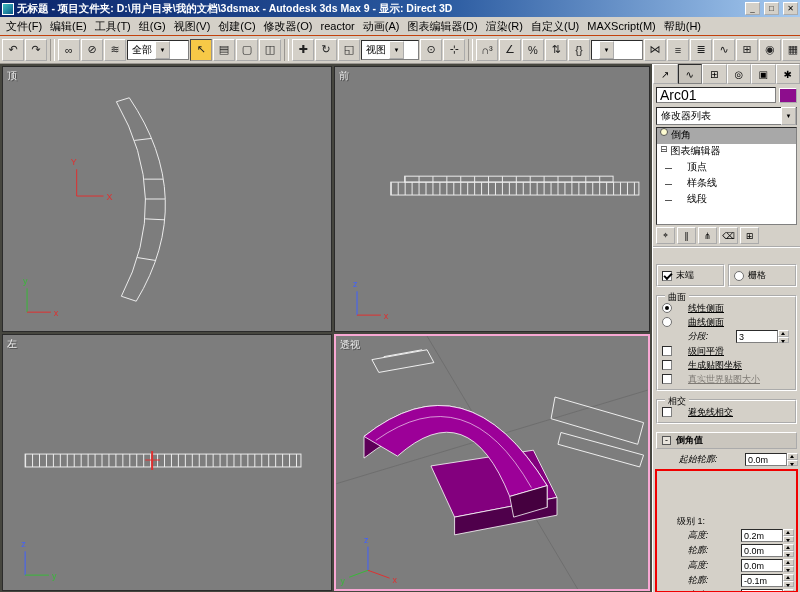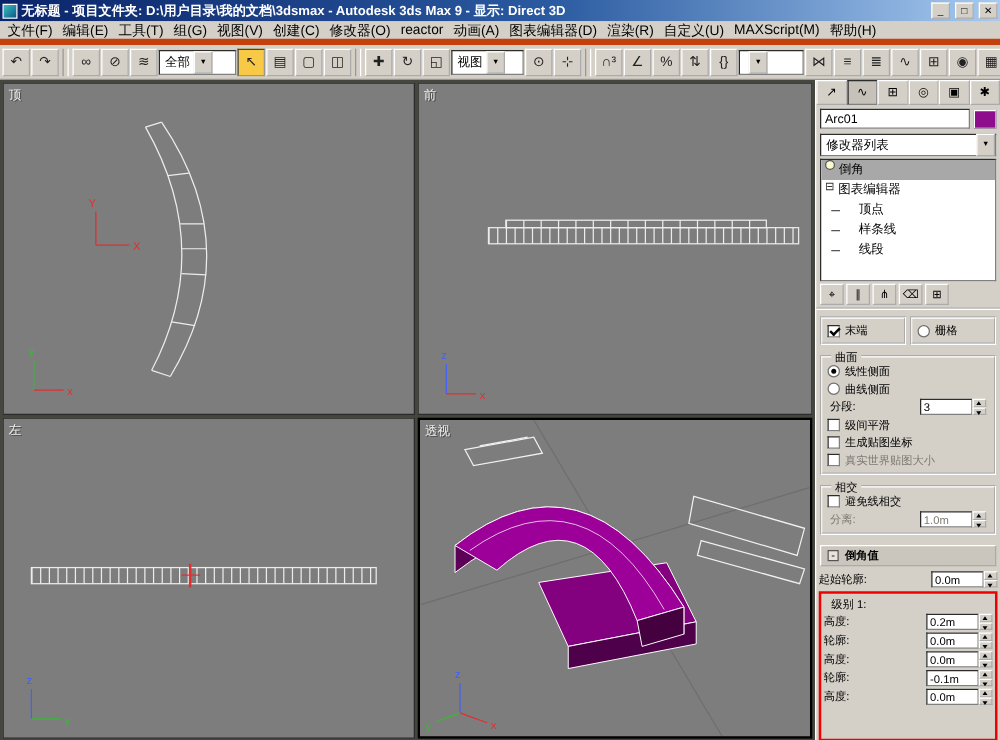--- a/index.html
+++ b/index.html
@@ -9,98 +9,98 @@
 
   
   .titlebar { height:17px; background:linear-gradient(90deg,#0a246a 0%,#2a5aa0 55%,#a6caf0 100%);
     display:flex; align-items:center; gap:3px; padding:4px 2px; color:#fff; flex:none; }
   .app-icon { width:12px; height:12px; background:linear-gradient(135deg,#3fbfbf,#0a5a8a); border:1px solid #fff; flex:none; }
   .title-text { flex:1; font-size:10.5px; font-weight:bold; white-space:nowrap; overflow:hidden; }
   .wbtn { width:15px; height:13px; background:#d4d0c8; border:1px outset #fff; color:#000; font-size:8px;
     line-height:11px; text-align:center; margin-left:1px; flex:none; }
 
   
-  .menubar { height:19px; display:flex; align-items:center; background:#d4d0c8; border-bottom:5px solid #c2410c;
+  .menubar { height:19px; display:flex; align-items:center; background:#d4d0c8; border-bottom:1px solid #c2410c;
     padding-left:2px; flex:none; white-space:nowrap; overflow:hidden; }
   .menu-item { padding:1px 4px; font-size:11px; }
 
   
   .toolbar { height:28px; display:flex; align-items:center; gap:1px; padding:0 2px; background:#d4d0c8;
     border-bottom:1px solid #9a9691; flex:none; white-space:nowrap; overflow:hidden; }
   .tb-btn { width:22px; height:22px; flex:none; background:#d4d0c8; border:1px outset #fff; font-size:11px;
     display:flex; align-items:center; justify-content:center; color:#222; padding:0; font-family:inherit; }
   .tb-btn.active { background:#f7c947; border:1px inset #9a9691; }
   .tb-sep { width:5px; height:22px; flex:none; border-left:1px solid #9a9691; border-right:1px solid #fff; margin:0 2px; }
   .dropdown { height:20px; background:#fff; border:1px inset #808080; display:flex; align-items:center;
     font-size:10px; padding-left:4px; flex:none; }
   .dd-btn { width:15px; height:18px; margin-left:3px; background:#d4d0c8; border:1px outset #fff; font-size:6px;
     display:flex; align-items:center; justify-content:center; }
   .filter-dd { width:62px; } .coord-dd { width:58px; } .namedsel-dd { width:52px; }
 
   
   .main { flex:1; display:flex; position:relative; overflow:hidden; }
   .viewports { position:relative; width:652px; height:529px; background:#46463f; flex:none; }
   .viewport { position:absolute; background:#7d7d7d; border:1px solid #2b2b2b; overflow:hidden; }
-  .viewport.active { border:2px solid #000000; }
+  .viewport.active { border:2px solid #f9a8d4; }
   .vp-top { left:2px; top:2px; width:330px; height:266px; }
   .vp-front { left:334px; top:2px; width:316px; height:266px; }
   .vp-left { left:2px; top:270px; width:330px; height:257px; }
   .vp-persp { left:334px; top:270px; width:316px; height:257px; }
   .vp-label { position:absolute; top:2px; left:4px; color:#ececec; font-size:10px; z-index:2; text-shadow:1px 1px 0 #4a4a4a; }
   .viewport svg { position:absolute; left:0; top:0; width:100%; height:100%; }
 
   
   .cmd-panel { width:148px; height:529px; background:#d4d0c8; border-left:1px solid #fff; display:flex;
     flex-direction:column; font-size:9px; overflow:hidden; position:relative; }
   .panel-tabs { display:flex; height:20px; flex:none; }
   .ptab { flex:1; border:1px outset #fff; background:#d4d0c8; font-size:10px; display:flex; align-items:center;
     justify-content:center; }
   .ptab.active { border:1px inset #808080; background:#c6c2ba; }
   .name-row { display:flex; align-items:center; gap:3px; padding:3px 3px 1px; flex:none; }
-  .name-field { flex:1; height:16px; min-width:0; border:1px inset #808080; background:#fff; font-size:10px;
+  .name-field { flex:1; height:16px; min-width:0; border:1px inset #808080; background:#fff; font-size:14px;
     padding:0 3px; font-family:inherit; }
   .color-swatch { width:18px; height:15px; background:#8d0d8d; border:1px outset #fff; flex:none; }
   .mod-list { margin:3px 3px 2px; width:auto; justify-content:space-between; height:18px; }
   .stack { margin:0 3px; background:#fff; border:1px inset #808080; height:98px; font-size:10px; flex:none; overflow:hidden; }
   .stack-item { display:flex; align-items:flex-start; gap:3px; height:16px; padding:0 3px; white-space:nowrap; }
   .stack-item.selected { background:#a8a8a8; }
   .stack-sub { padding-left:30px; position:relative; }
   .stack-sub::before { content:""; position:absolute; left:8px; top:8px; width:7px; border-top:1px solid #555; }
   .bulb { width:8px; height:8px; border-radius:50%; background:#fdfbd0; border:1px solid #555; flex:none; }
   .expand { font-size:9px; color:#333; }
   .stack-btns { display:flex; gap:2px; padding:2px 3px; flex:none; border-bottom:2px groove #fff; }
   .sbtn { width:19px; height:17px; background:#d4d0c8; border:1px outset #fff; font-size:9px; display:flex;
     align-items:center; justify-content:center; padding:0; font-family:inherit; }
 
-  .caps-row { display:flex; gap:3px; margin:5px 3px 2px; flex:none; }
+  .caps-row { display:flex; gap:3px; margin:16px 3px 2px; flex:none; }
   .mini-group { flex:1; border:2px groove #fff; padding:3px 4px; display:flex; align-items:center; gap:4px; }
   .group { border:2px groove #fff; margin:6px 3px 2px; padding:4px 4px 3px; position:relative; flex:none; }
   .group-title { position:absolute; top:-6px; left:7px; background:#d4d0c8; padding:0 3px; }
-  .p-row { display:flex; align-items:center; gap:4px; height:14px; }
+  .p-row { display:flex; align-items:center; gap:16px; height:14px;text-decoration:underline; }
   .cb { width:10px; height:10px; background:#fff; border:1px inset #808080; position:relative; flex:none; }
   .cb.on::after { content:""; position:absolute; left:1px; top:1px; width:6px; height:3px;
     border-left:2px solid #000; border-bottom:2px solid #000; transform:rotate(-45deg); }
   .radio { width:10px; height:10px; border-radius:50%; background:#fff; border:1px solid #707070; position:relative; flex:none; }
   .radio.on::after { content:""; position:absolute; left:2px; top:2px; width:4px; height:4px; border-radius:50%; background:#000; }
   .spin-row { display:flex; align-items:center; height:15px; padding:0 2px; flex:none; }
-  .spin-label { flex:1; text-align:left; padding-right:4px; white-space:nowrap; }
+  .spin-label { flex:1; text-align:center; padding-right:4px; white-space:nowrap;font-style:italic; }
   .sfield { display:flex; align-items:center; flex:none; }
   .sfield input { width:42px; height:13px; border:1px inset #808080; background:#fff; font-size:9px; padding:0 2px;
     font-family:inherit; }
   .spinners { display:flex; flex-direction:column; width:11px; }
   .spinners i { display:block; height:6.5px; background:#d4d0c8; border:1px outset #fff; position:relative; }
   .spinners i.up::after { content:""; position:absolute; left:2px; top:1px; border:2px solid transparent; border-bottom:3px solid #000; border-top:0; }
   .spinners i.dn::after { content:""; position:absolute; left:2px; top:2px; border:2px solid transparent; border-top:3px solid #000; border-bottom:0; }
   .dis, .dis * { color:#7e7a74; }
   .rollout { height:17px; background:#cac6be; border:1px outset #fff; display:flex; align-items:center; gap:5px;
     padding:0 5px; margin:6px 3px 3px; font-weight:bold; flex:none; }
   .ro-minus { width:9px; height:9px; border:1px solid #555; background:#e8e4dc; font-size:9px; line-height:7px;
     text-align:center; font-weight:normal; }
   .red-wrap { border:2px solid #f00000; margin:2px 2px 0; padding:1px 0 0; flex:1; display:flex; flex-direction:column; overflow:hidden; }
-  .lvl-label { display:flex; align-items:center; gap:4px; height:14px; padding-left:8px; flex:none; }
+  .lvl-label { display:flex; align-items:center; gap:4px; height:14px; padding-left:20px; flex:none;margin-top:42px; }
 </style>
 </head>
 <body>
 
 <div class="app">
 
   <div class="titlebar">
     <span class="app-icon"></span>
     <span class="title-text">无标题 - 项目文件夹: D:\用户目录\我的文档\3dsmax    - Autodesk 3ds Max 9     - 显示: Direct 3D</span>
     <span class="wbtn">_</span>
@@ -363,30 +363,20 @@
           <span>真实世界贴图大小</span>
         </div>
       </div>
 
       <div class="group">
         <span class="group-title">相交</span>
         <div class="p-row">
           <span class="cb"></span>
           <span>避免线相交</span>
         </div>
-        <div class="spin-row dis">
-          <span class="spin-label">分离:</span>
-          <span class="sfield">
-            <input value="1.0m" style="">
-            <span class="spinners">
-                <i class="up"></i>
-                <i class="dn"></i>
-              </span>
-          </span>
-        </div>
       </div>
 
       <div class="rollout">
         <span class="ro-minus">-</span>
         <span>倒角值</span>
       </div>
 
       <div class="spin-row">
         <span class="spin-label">起始轮廓:</span>
         <span class="sfield">

